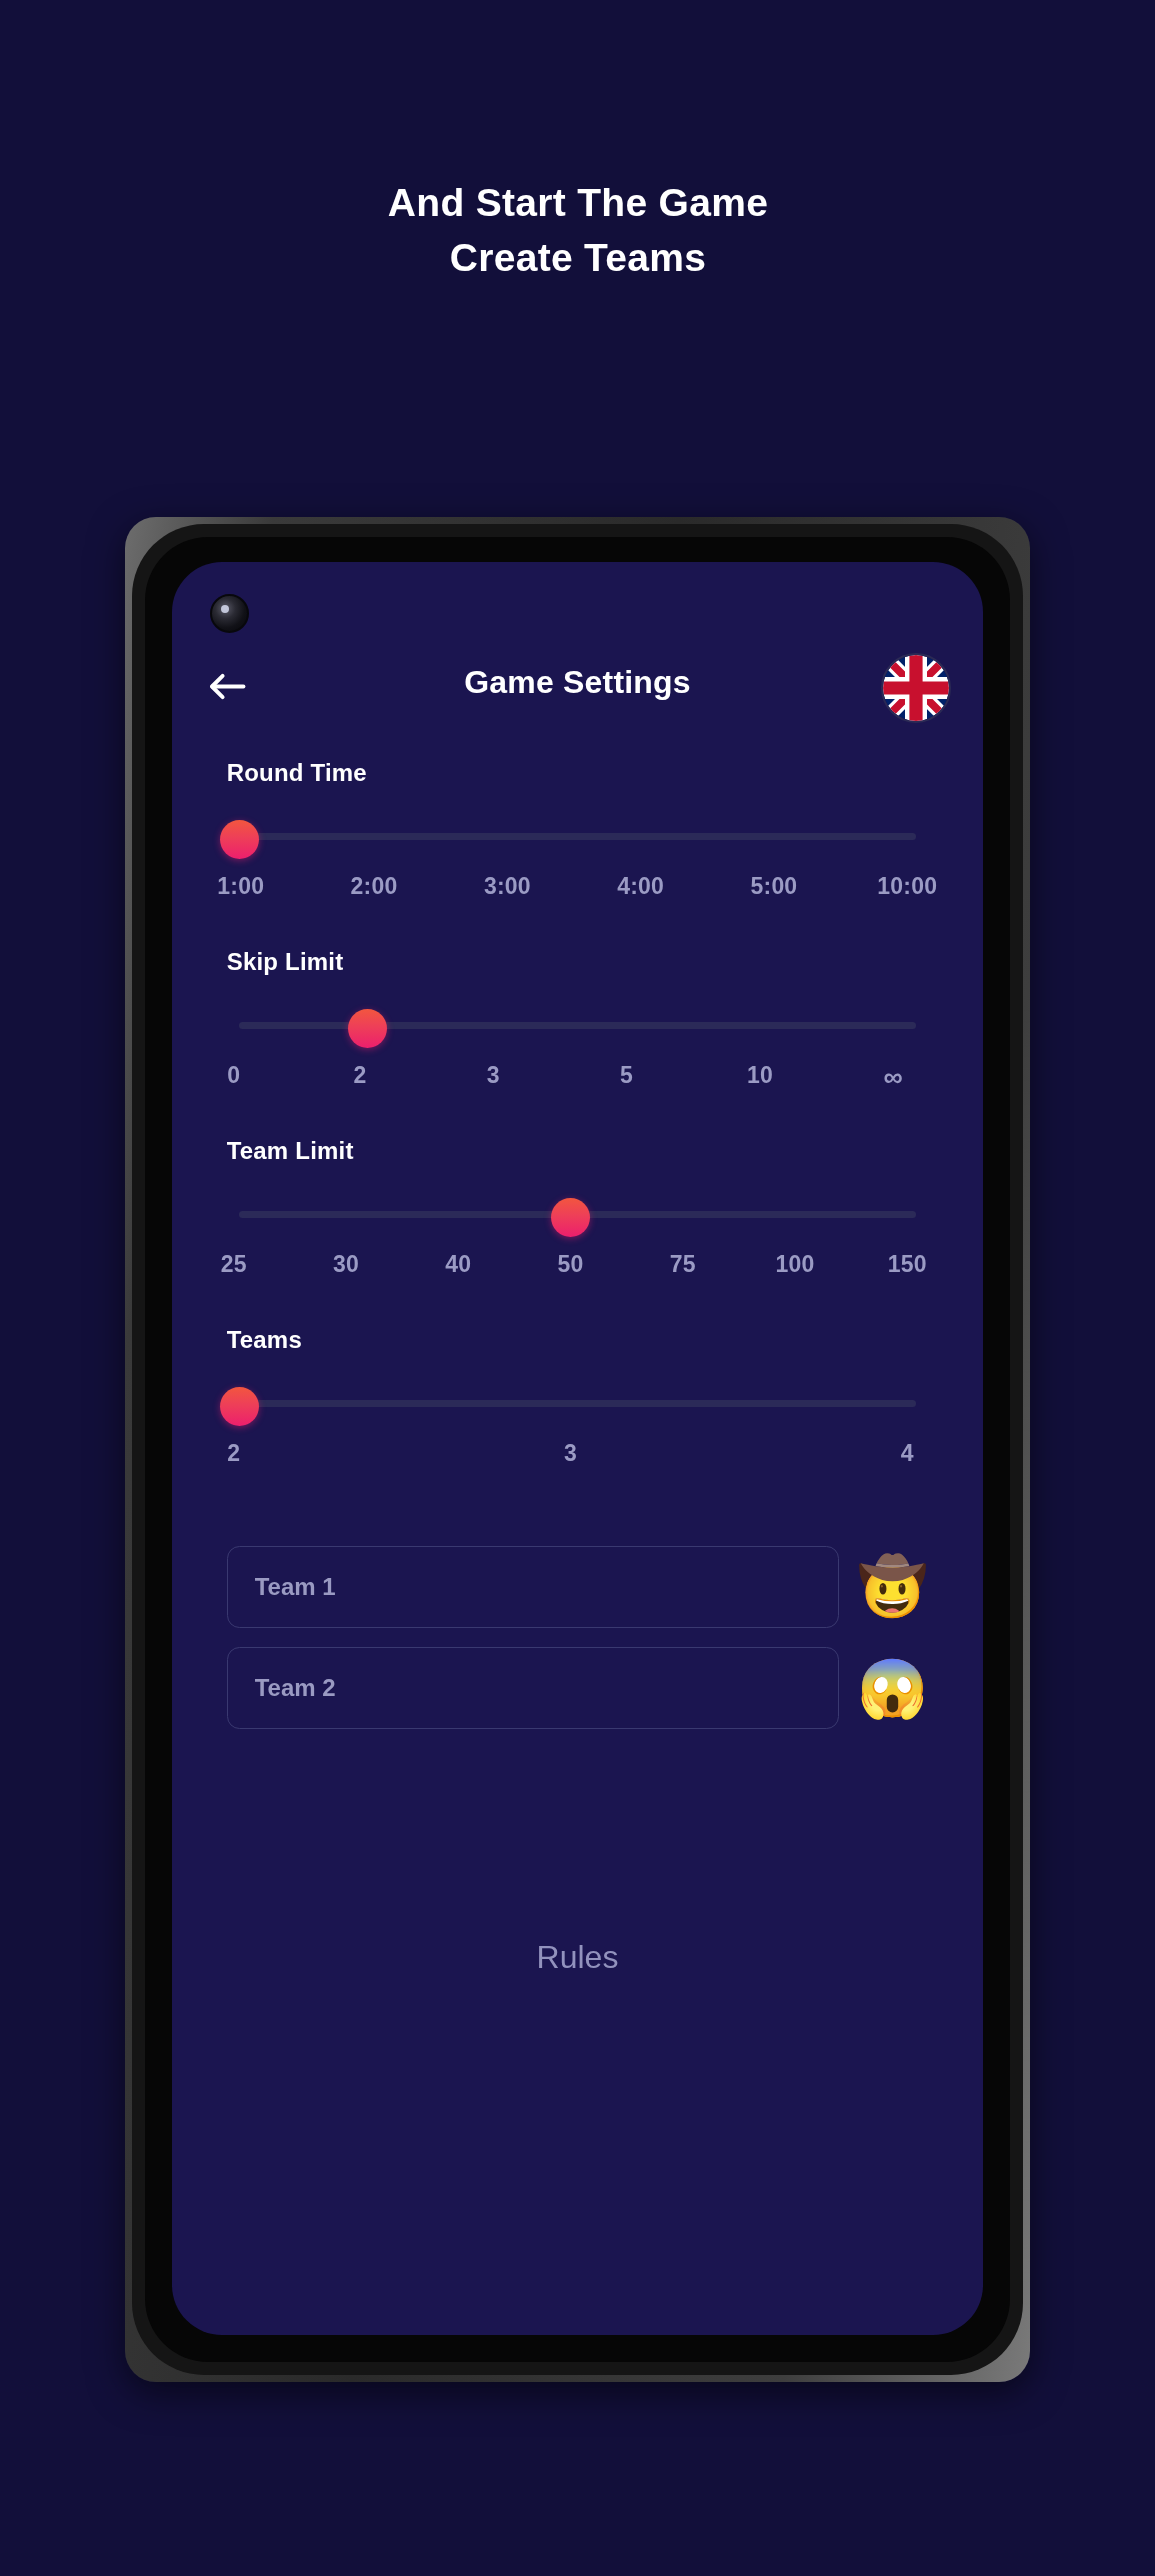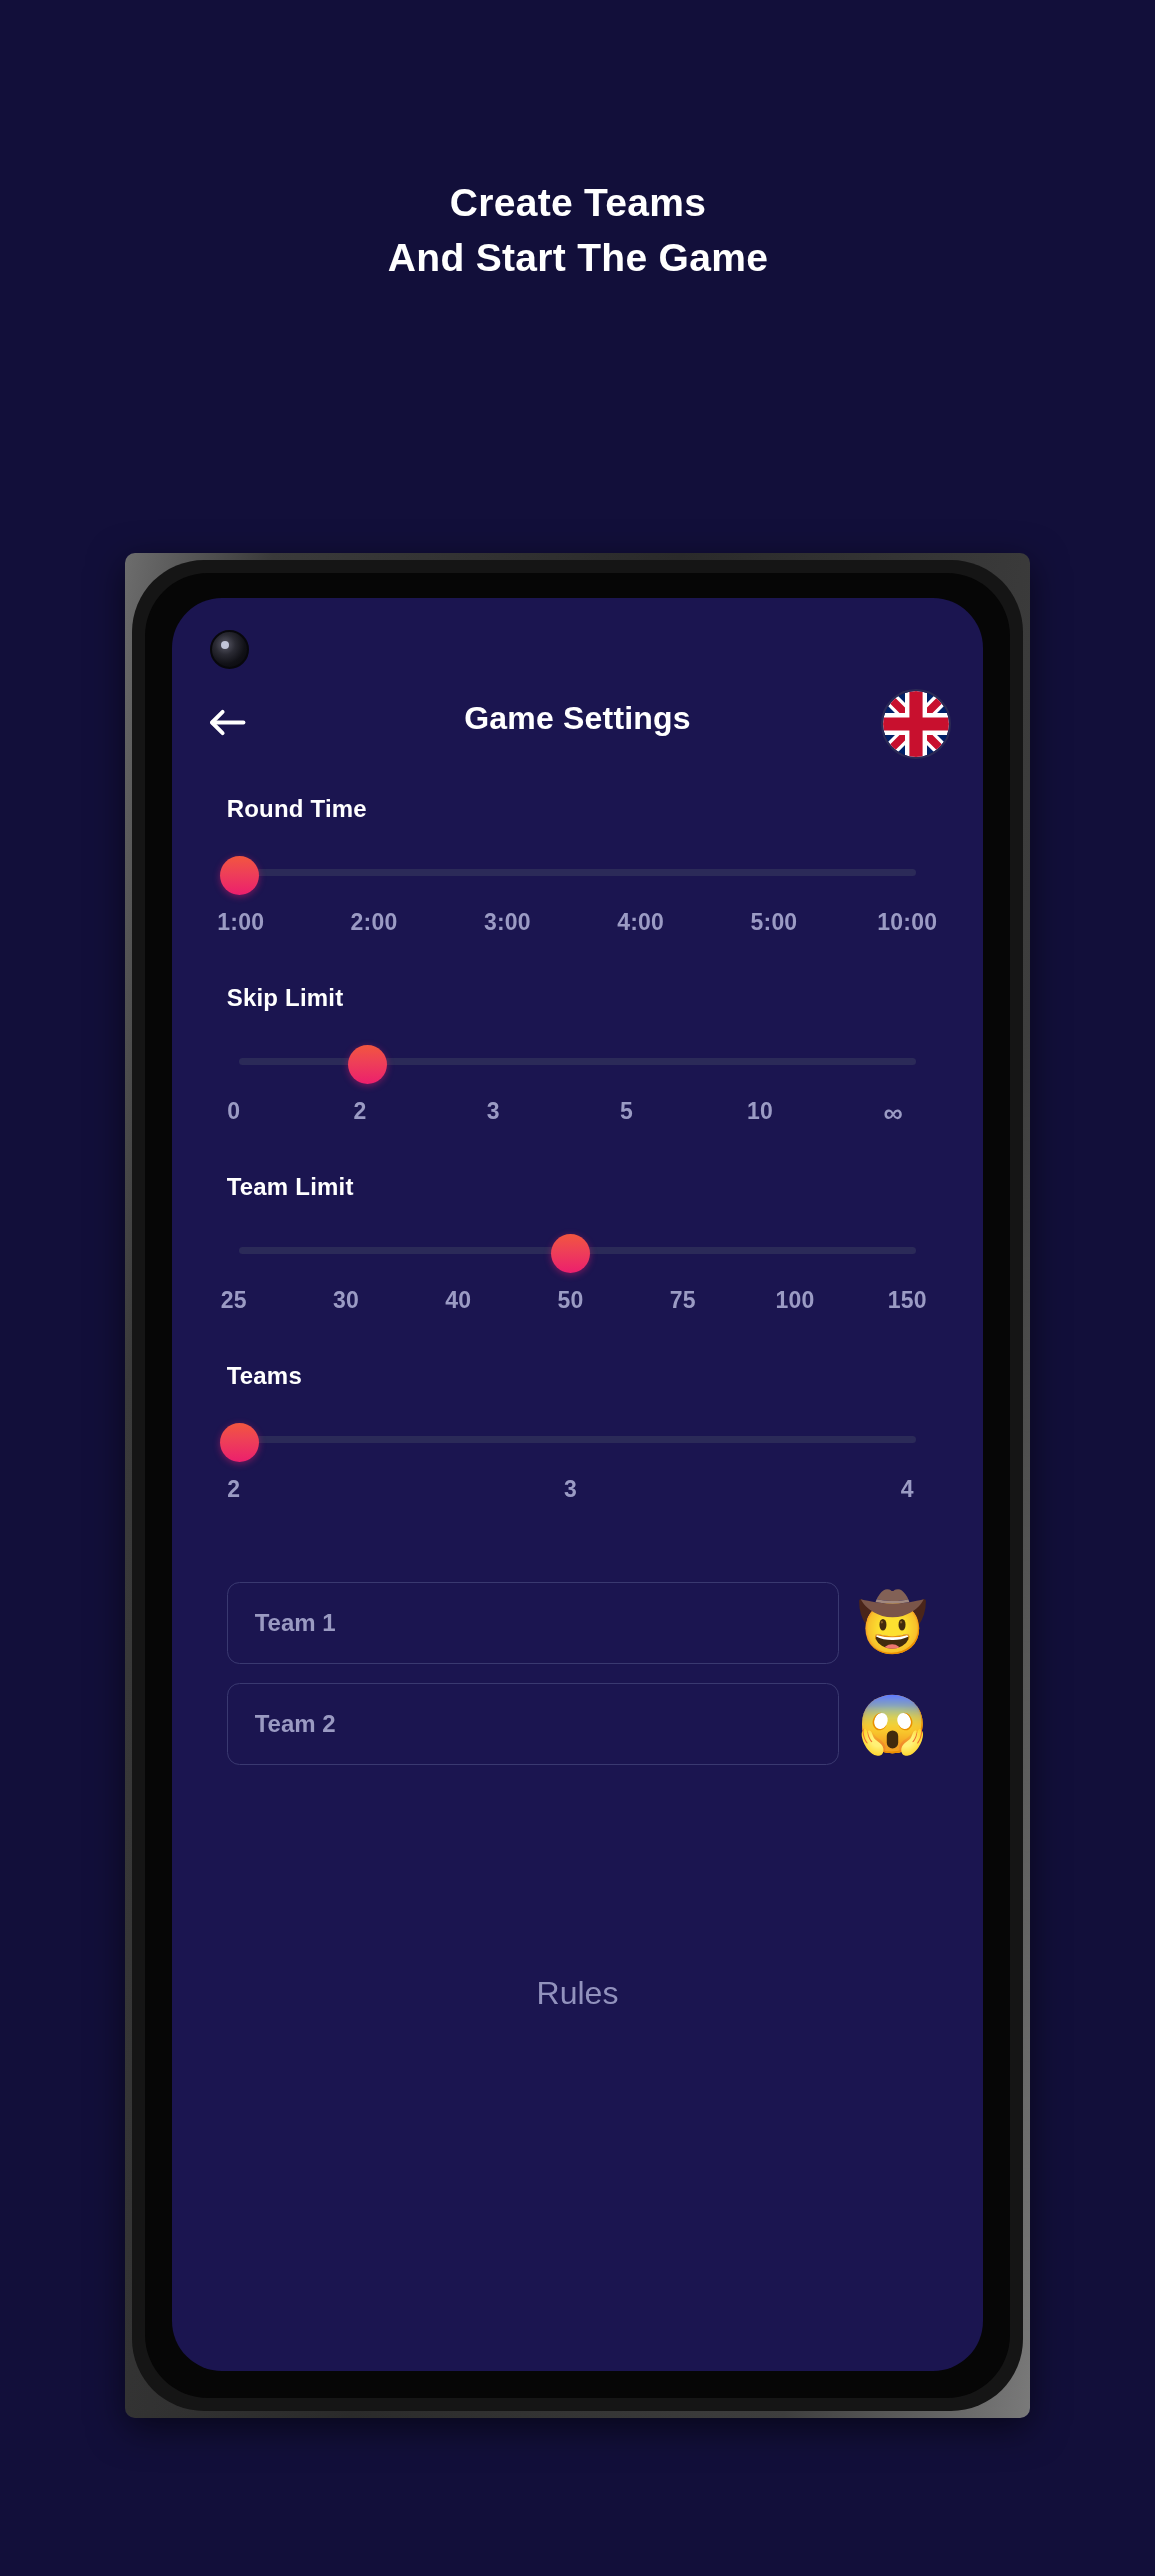--- a/index.html
+++ b/index.html
@@ -34,24 +34,23 @@
   }
   .headline .line { display: block; }
 
   
   .phone-outer {
     position: absolute;
     left: 125px;
     top: 517px;
     width: 905px;
     height: 1865px;
-    border-radius: 10px;
+    border-radius: 31px;
     background: linear-gradient(100deg, #6d6d6d 0%, #3a3a3a 12%, #2a2a2a 45%, #3e3e3e 80%, #7a7a7a 100%);
     box-shadow: 0 10.7px 36px rgba(0,0,0,0.55);
-    margin-top: 36px;
   }
   .phone-mid {
     position: absolute;
     left: 7.2px;
     top: 7.2px;
     right: 7.2px;
     bottom: 7.2px;
     border-radius: 72px;
     background: #151515;
   }
@@ -286,22 +285,22 @@
     font-weight: normal;
     cursor: pointer;
   }
 </style>
 </head>
 <body>
 
 <div id="stage">
 
   <div class="headline">
+    <span class="line">And Start The Game</span>
     <span class="line">Create Teams</span>
-    <span class="line">And Start The Game</span>
   </div>
 
   <div class="phone-outer">
     <div class="side-btn vol"></div>
     <div class="side-btn pow"></div>
     <div class="phone-mid">
       <div class="phone-bezel">
         <div class="phone-screen">
 
           <div class="camera"></div>

